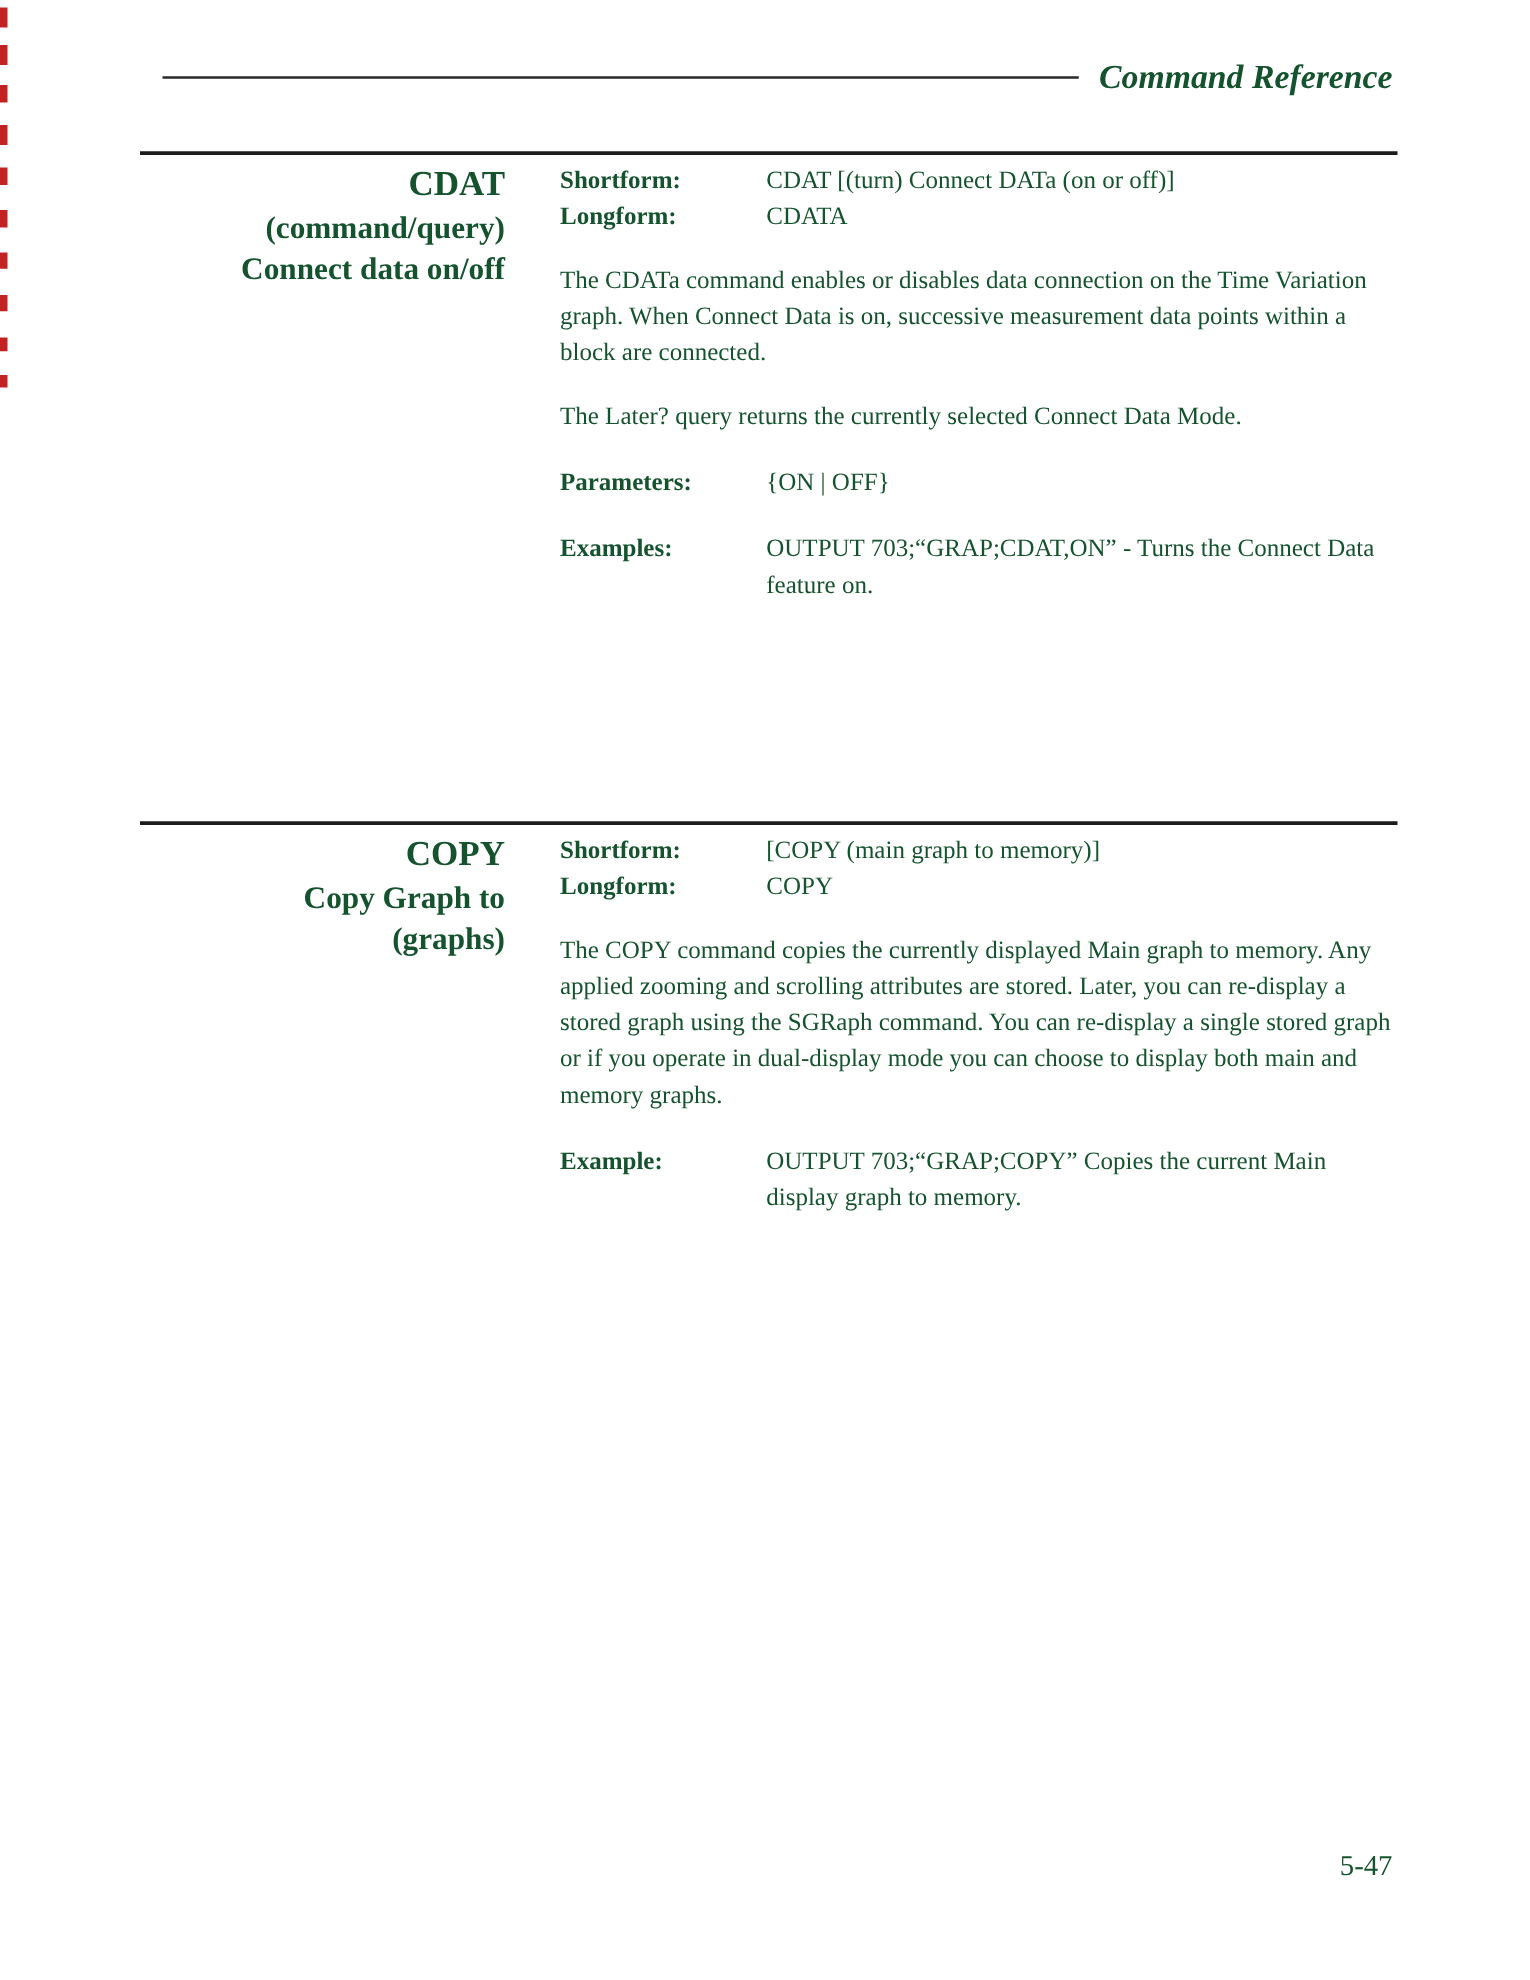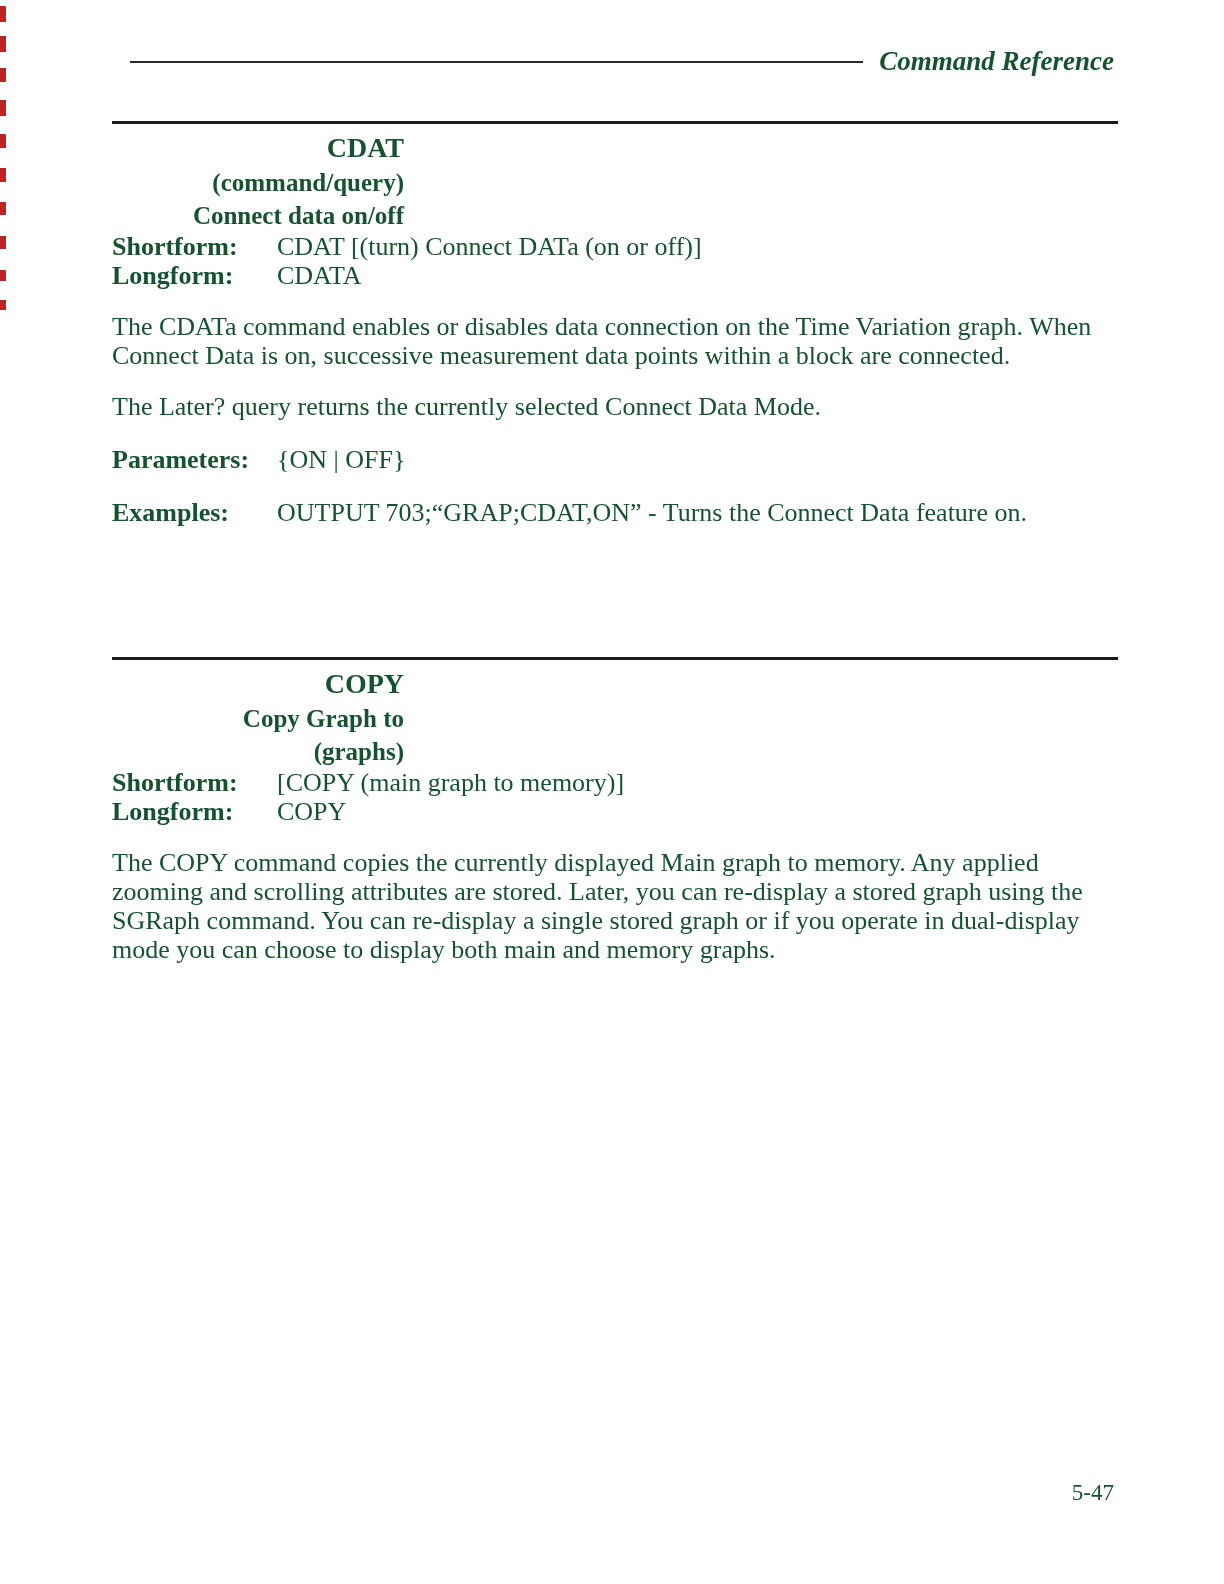--- a/index.html
+++ b/index.html
@@ -27,30 +27,30 @@
     white-space:nowrap;
   }
 
   .section-rule {
     position:absolute; left:112px; width:1006px; height:3px;
     background:#1c1c1c;
   }
 
   .section {
     position:absolute; left:112px; width:1006px;
-    display:flex; align-items:flex-start;flex-direction:column;
+    display:flex; align-items:flex-start;
   }
   .term-col {
     width:292px; margin-right:44px; flex:none;
     text-align:right; font-weight:bold;
   }
   .term-main { font-size:28px; line-height:36px; }
   .term-sub  { font-size:25px; line-height:33px; }
 
-  .body-col { flex:1; font-size:26px; line-height:29px; }
+  .body-col { flex:1; font-size:20px; line-height:29px; }
 
   .def-row { display:flex; align-items:flex-start; }
   .def-row .label { width:165px; flex:none; font-weight:bold; }
   .def-row .value { flex:1; }
 
   .para { margin:22px 0 0 0; }
   .spaced { margin-top:24px; }
 
   .footer-page-number {
     position:absolute; right:110px; bottom:78px;
@@ -119,18 +119,22 @@
     <div class="body-col">
       <div class="def-row">
         <span class="label">Shortform:</span>
         <span class="value">[COPY (main graph to memory)]</span>
       </div>
       <div class="def-row">
         <span class="label">Longform:</span>
         <span class="value">COPY</span>
       </div>
       <p class="para">The COPY command copies the currently displayed Main graph to memory. Any applied zooming and scrolling attributes are stored. Later, you can re-display a stored graph using the SGRaph command. You can re-display a single stored graph or if you operate in dual-display mode you can choose to display both main and memory graphs.</p>
+      <div class="def-row spaced">
+        <span class="label">Example:</span>
+        <span class="value">OUTPUT 703;“GRAP;COPY” Copies the current Main display graph to memory.</span>
+      </div>
     </div>
   </div>
 
   <div class="footer-page-number">5-47</div>
 
 </div>
 
 </body></html>

